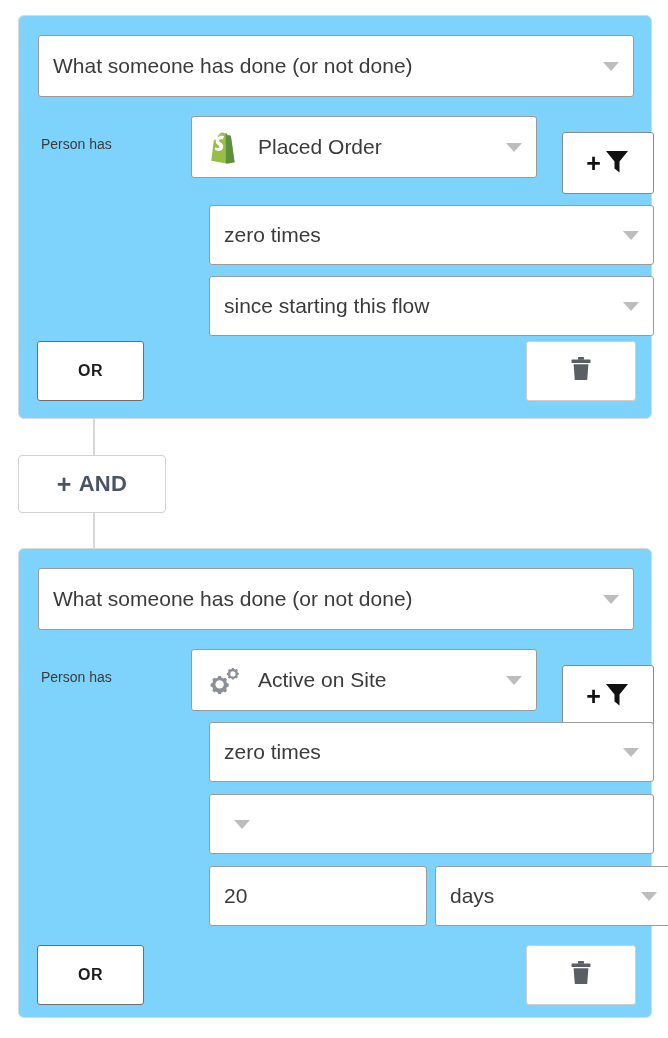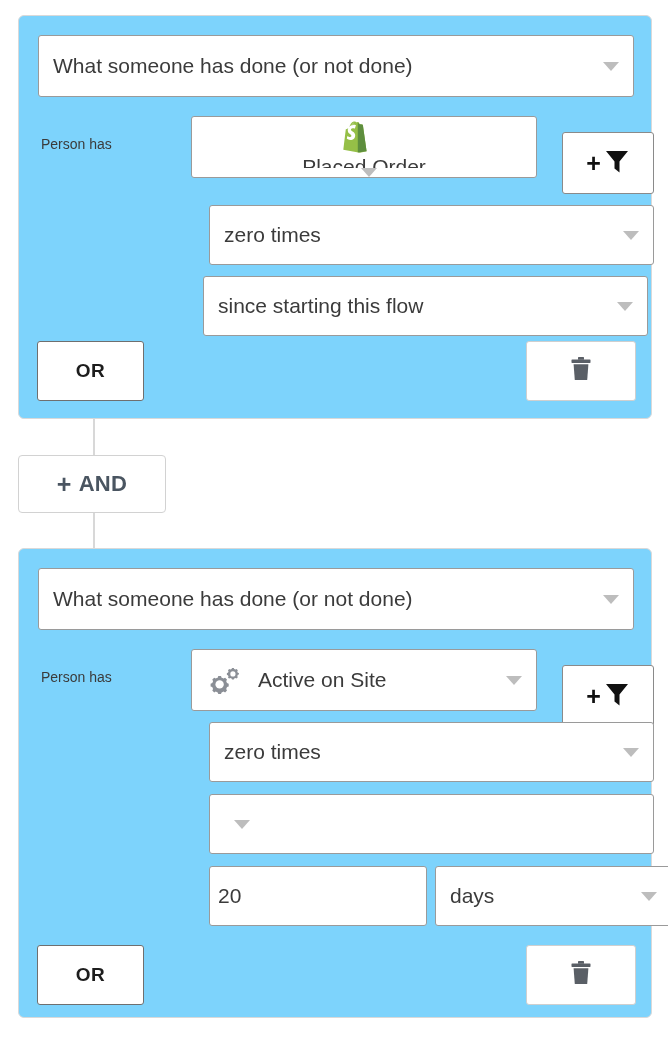--- a/index.html
+++ b/index.html
@@ -118,21 +118,21 @@
   
   .or-btn {
     box-sizing: border-box;
     position: absolute;
     background: #ffffff;
     border: 1px solid #6f6f6f;
     border-radius: 3px;
     display: flex;
     align-items: center;
     justify-content: center;
-    font-size: 19px;
+    font-size: 16px;
     font-weight: bold;
     color: #1d1d1d;
     letter-spacing: 0.4px;
   }
 
   
   .trash-btn {
     box-sizing: border-box;
     position: absolute;
     background: #ffffff;
@@ -173,21 +173,21 @@
 
   
   .num-input {
     box-sizing: border-box;
     position: absolute;
     background: #ffffff;
     border: 1px solid #9a9a9a;
     border-radius: 3px;
     display: flex;
     align-items: center;
-    padding: 0 8px;
+    padding: 0 14px;
     font-size: 21px;
     color: #3b3b3b;
   }
 </style>
 </head>
 <body>
 
 <div class="canvas">
 
   <div class="connector top"></div>
@@ -195,21 +195,21 @@
 
   <div class="card card-one">
 
     <div class="select" style="left:19px; top:19px; width:596px; height:62px;">
       <span class="sel-text">What someone has done (or not done)</span>
       <span class="caret"></span>
     </div>
 
     <div class="person-label" style="left:22px; top:120px;">Person has</div>
 
-    <div class="select" style="left:172px; top:100px; width:346px; height:62px;flex-direction:column;">
+    <div class="select" style="left:172px; top:100px; width:346px; height:62px;">
       <span class="icon-slot">
         <svg width="32" height="34" viewBox="0 0 32 34" aria-hidden="true">
           <path d="M17.6 3.2c-.5-.2-1.1-.1-1.7.3-.9-.9-2-1.3-3.2-1-2.3.5-3.9 3.3-4.6 6.6l-2.5.8c-.8.2-.8.3-.9 1L2.3 30.7 18.9 33.8 25.6 32.3 21.9 6.3c-.1-.5-.3-.7-.8-.8l-2.3-.2C18.5 4.6 18.1 3.7 17.6 3.2z" fill="#95bf47"></path>
           <path d="M25.6 32.3 21.9 6.3c-.1-.5-.3-.7-.8-.8l-2.3-.2c-.1 0-.2 0-.3 0L16.8 3.6 16.8 33.6Z" fill="#5e8e3e"></path>
           <path d="M14.9 6.3 13.9 9.6s-1-.5-2.2-.4c-1.7.1-1.8 1.2-1.8 1.5.1 1.5 4.1 1.8 4.3 5.4.2 2.8-1.5 4.7-3.9 4.9-2.9.2-4.5-1.5-4.5-1.5l.6-2.6s1.6 1.2 2.9 1.1c.8-.1 1.1-.7 1.1-1.2-.1-1.9-3.4-1.8-3.6-5.1-.2-2.8 1.6-5.6 5.6-5.8C13.8 5.7 14.9 6.3 14.9 6.3Z" fill="#ffffff"></path>
           <path d="M12.9 3.2c-1.1.3-2 1.6-2.6 3.3.6-.2 1.3-.4 2.1-.6.1-1.1.3-2 .5-2.7Z" fill="#ffffff" opacity="0.25"></path>
         </svg>
       </span>
       <span class="sel-text">Placed Order</span>
       <span class="caret"></span>
@@ -222,21 +222,21 @@
           <path d="M2 3 H24 L15.5 13.5 V24.5 L10.5 20.5 V13.5 Z" fill="#111111"></path>
         </svg>
       </span>
     </div>
 
     <div class="select" style="left:190px; top:189px; width:445px; height:60px;">
       <span class="sel-text">zero times</span>
       <span class="caret"></span>
     </div>
 
-    <div class="select" style="left:184px; top:260px; width:445px; height:60px;">
+    <div class="select" style="left:190px; top:260px; width:445px; height:60px;">
       <span class="sel-text">since starting this flow</span>
       <span class="caret"></span>
     </div>
 
     <div class="or-btn" style="left:18px; top:325px; width:107px; height:60px;">OR</div>
 
     <div class="trash-btn" style="left:507px; top:325px; width:110px; height:60px;">
       <span>
         <svg width="22" height="26" viewBox="0 0 22 26" aria-hidden="true">
           <rect x="1.5" y="3.5" width="19" height="3.4" rx="0.6" fill="#5a5f66"></rect>

